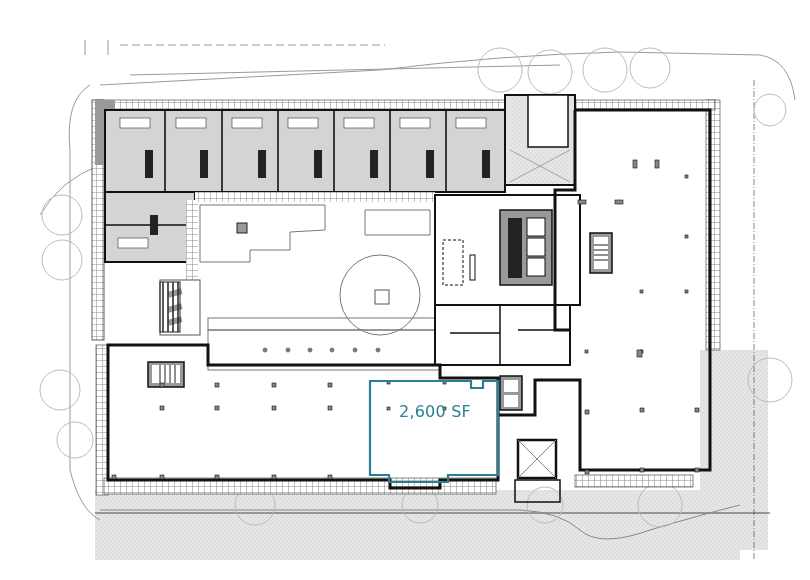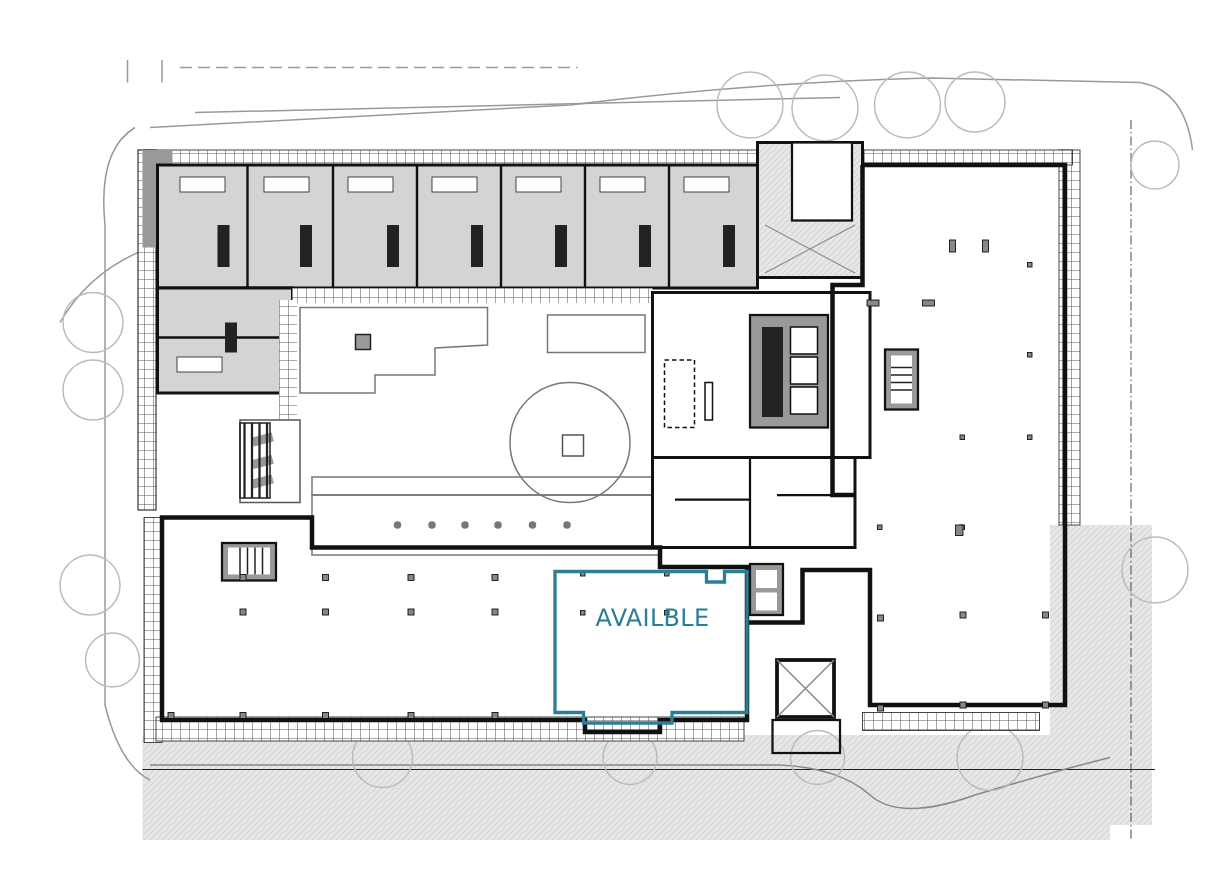--- a/index.html
+++ b/index.html
@@ -239,14 +239,14 @@
       <rect x="615" y="200" width="8" height="4"></rect>
     <rect x="637" y="350" width="5" height="7"></rect>
   </g>
 
   <g>
     <path d="M370 381 L471 381 L471 388 L483 388 L483 381 L498 381 L498 475 L448 475 L448 482 L389 482 L389 475 L370 475 Z" fill="none" stroke="#2a7f96" stroke-width="2.2"></path>
   </g>
 </svg>
 
 <div class="avail-label">
-  <div>AVAILBLE</div>
+  <div>2,600 SF</div>
 </div>
 
 </body></html>

